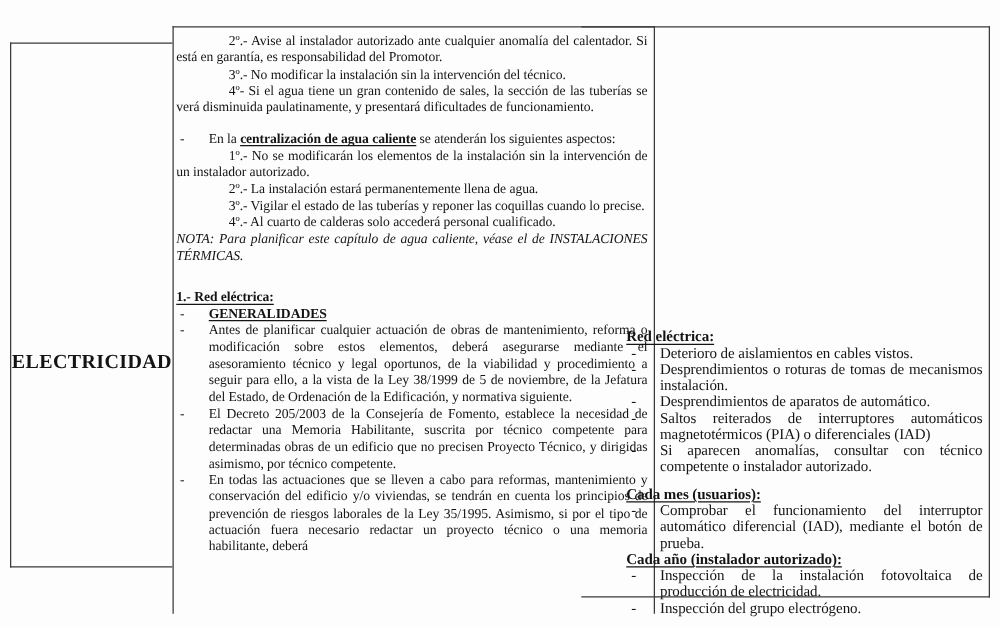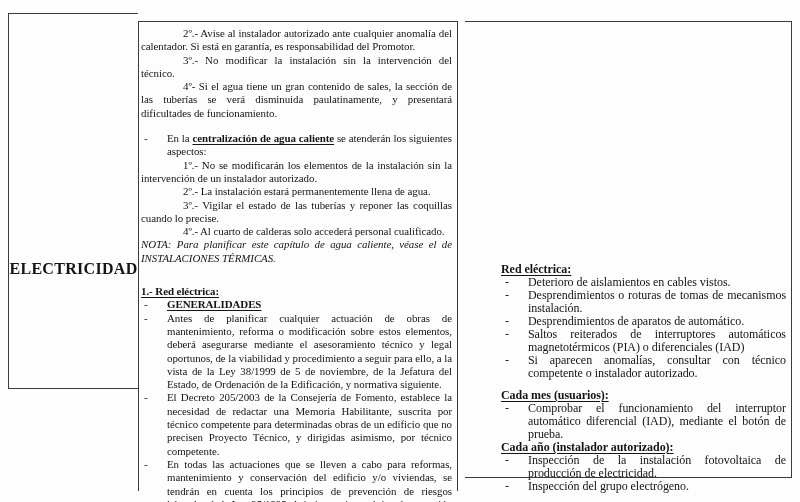--- a/index.html
+++ b/index.html
@@ -2,22 +2,22 @@
 <html><head>
 <meta charset="utf-8">
 <style>
   * { margin:0; padding:0; box-sizing:border-box; }
   html,body { background:#ffffff; }
   .page {
     position:relative; width:800px; height:502px; background:#fdfdfd;
     font-family:"Liberation Serif", serif; color:#141414; overflow:hidden;
   }
   .cell { position:absolute; border:1px solid #3a3a3a; background:transparent; }
-  .cell-left  { left:8px;  top:13px; width:130px; height:376px; border-right:none;padding-left:12px; }
-  .cell-mid   { left:138px; top:21px; width:320px; height:470px; border-bottom:none;
+  .cell-left  { left:8px;  top:34px; width:130px; height:420px; border-right:none;padding-left:12px; }
+  .cell-mid   { left:138px; top:21px; width:386px; height:470px; border-bottom:none;
                 padding:5px 5px 0 2px; font-size:10.9px; line-height:13.3px;
                 text-align:justify; letter-spacing:-0.05px; }
   .cell-right { left:465px; top:21px; width:327px; height:457px; border-left:none; }
 
   .category {
     position:absolute; top:246px; left:0; width:100%; text-align:center;
     font-weight:700; font-size:16px; letter-spacing:0.3px;
   }
 
   p { margin:0; }

